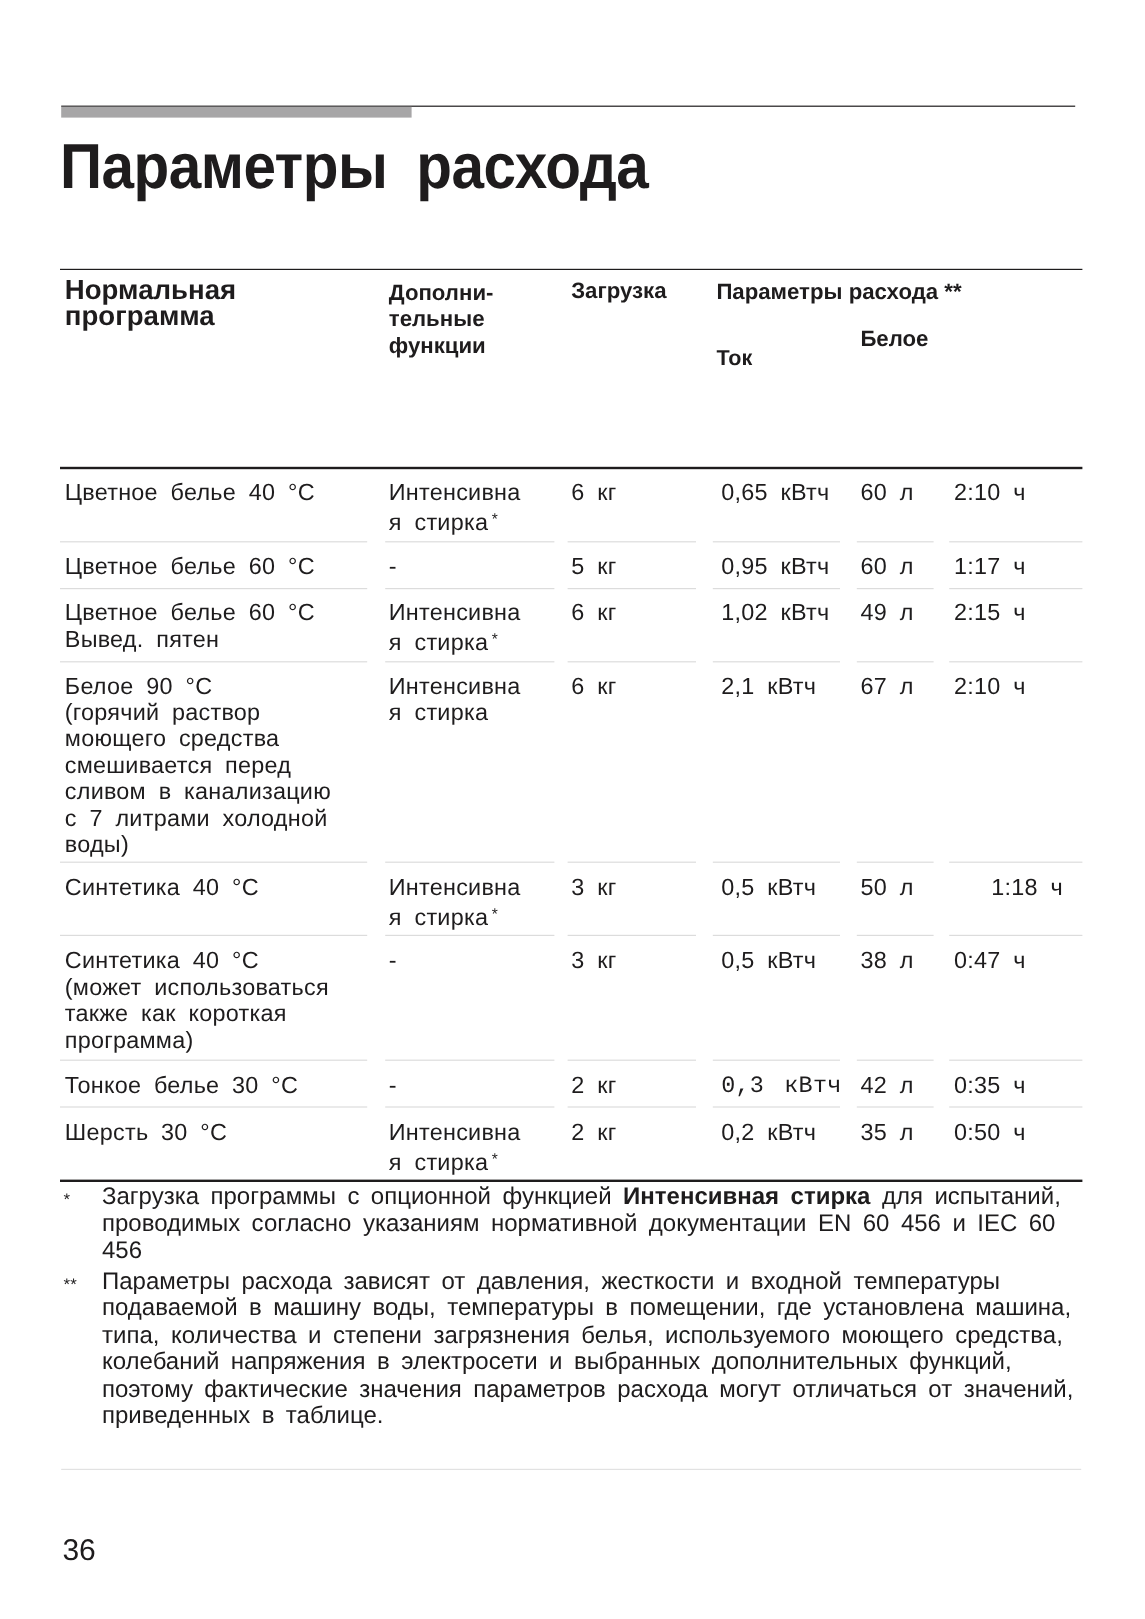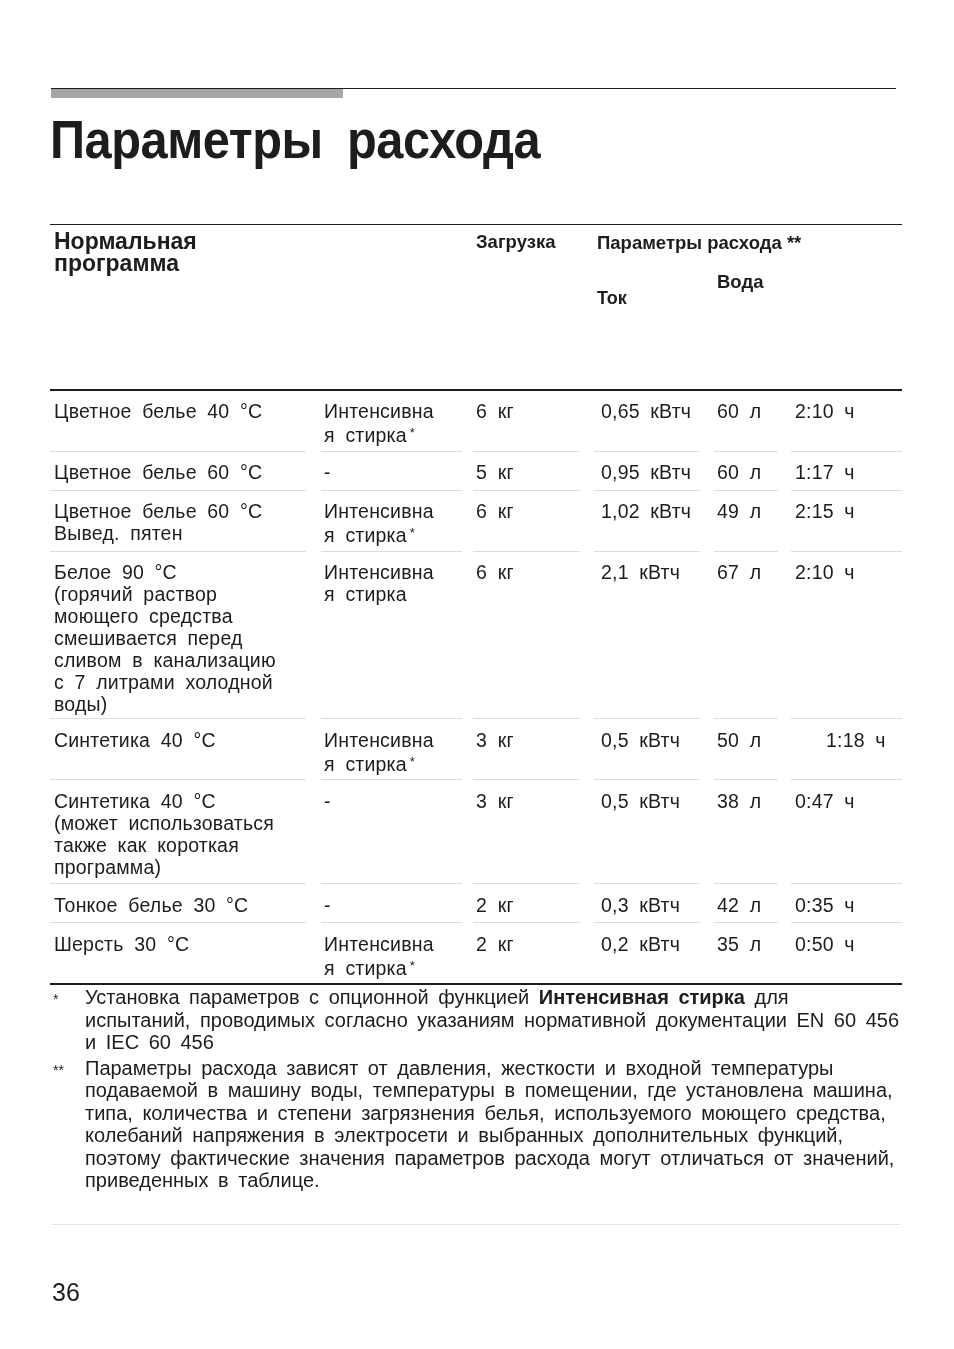--- a/index.html
+++ b/index.html
@@ -34,24 +34,27 @@
 
 <div class="top-rule"></div>
 <div class="top-bar"></div>
 <h1 class="page-title">Параметры  расхода</h1>
 
 <div class="table" style="height:762px;">
   <div class="rule-top"></div>
 
   <div class="hdr" style="left:4px;top:6px;white-space:pre-line;">Нормальная
 программа</div>
+  <div class="hdr" style="left:274px;top:9px;white-space:pre-line;font-size:18.5px;">Дополни-
+тельные
+функции</div>
   <div class="hdr" style="left:426px;top:7px;font-size:18.5px;">Загрузка</div>
   <div class="hdr" style="left:547px;top:8px;font-size:18.5px;">Параметры расхода **</div>
   <div class="hdr" style="left:547px;top:63px;font-size:18px;">Ток</div>
-  <div class="hdr" style="left:667px;top:47px;font-size:18.5px;">Вода</div>
+  <div class="hdr" style="left:667px;top:47px;font-size:18.5px;">Белое</div>
 
   <div class="rule-thick" style="top:165px;"></div>
 
   <div id="rows">
       <div>
         <div class="cell" style="left: 4px; top: 176px;">Цветное  белье  40  °C</div>
         <div class="cell" style="left: 274px; top: 176px;">Интенсивна
 я  стирка<span class="sup">*</span></div>
         <div class="cell" style="left: 426px; top: 176px;">6  кг</div>
         <div class="cell" style="left: 551px; top: 176px;">0,65 кВтч</div>
@@ -108,21 +111,21 @@
         <div class="cell" style="left: 274px; top: 566px;">-</div>
         <div class="cell" style="left: 426px; top: 566px;">3  кг</div>
         <div class="cell" style="left: 551px; top: 566px;">0,5   кВтч</div>
         <div class="cell" style="left: 667px; top: 566px;">38  л</div>
         <div class="cell" style="left: 745px; top: 566px;">0:47  ч</div>
       </div>
       <div>
         <div class="cell" style="left: 4px; top: 670px;">Тонкое  белье  30  °C</div>
         <div class="cell" style="left: 274px; top: 670px;">-</div>
         <div class="cell" style="left: 426px; top: 670px;">2  кг</div>
-        <div class="cell" style="left: 551px; top: 670px;">0,3   кВтч</div>
+        <div class="cell" style="left: 551px; top: 670px; font-family: Liberation Mono, monospace;">0,3   кВтч</div>
         <div class="cell" style="left: 667px; top: 670px;">42  л</div>
         <div class="cell" style="left: 745px; top: 670px;">0:35  ч</div>
       </div>
       <div>
         <div class="cell" style="left: 4px; top: 709px;">Шерсть  30  °C</div>
         <div class="cell" style="left: 274px; top: 709px;">Интенсивна
 я  стирка<span class="sup">*</span></div>
         <div class="cell" style="left: 426px; top: 709px;">2  кг</div>
         <div class="cell" style="left: 551px; top: 709px;">0,2   кВтч</div>
         <div class="cell" style="left: 667px; top: 709px;">35  л</div>
@@ -171,21 +174,21 @@
       <div class="sep" style="top: 698px; left: 664px; width: 64px;"></div>
       <div class="sep" style="top: 698px; left: 741px; width: 111px;"></div>
     </div>
 
   <div class="rule-thick" style="top:759px;"></div>
 </div>
 
 <div class="notes">
   <div class="note">
     <span class="mark">*</span>
-    <span>Установка параметров с опционной функцией </span><b>Интенсивная стирка</b><span> для испытаний, проводимых согласно указаниям нормативной документации EN 60 456 и IEC 60 456</span>
+    <span>Загрузка программы с опционной функцией </span><b>Интенсивная стирка</b><span> для испытаний, проводимых согласно указаниям нормативной документации EN 60 456 и IEC 60 456</span>
   </div>
   <div class="note" style="margin-top:3px;">
     <span class="mark">**</span>
     <span>Параметры расхода зависят от давления, жесткости и входной температуры подаваемой в машину воды, температуры в помещении, где установлена машина, типа, количества и степени загрязнения белья, используемого моющего средства, колебаний напряжения в электросети и выбранных дополнительных функций, поэтому фактические значения параметров расхода могут отличаться от значений, приведенных в таблице.</span>
   </div>
 </div>
 <div class="notes-rule"></div>
 
 <div class="page-number">36</div>
 

